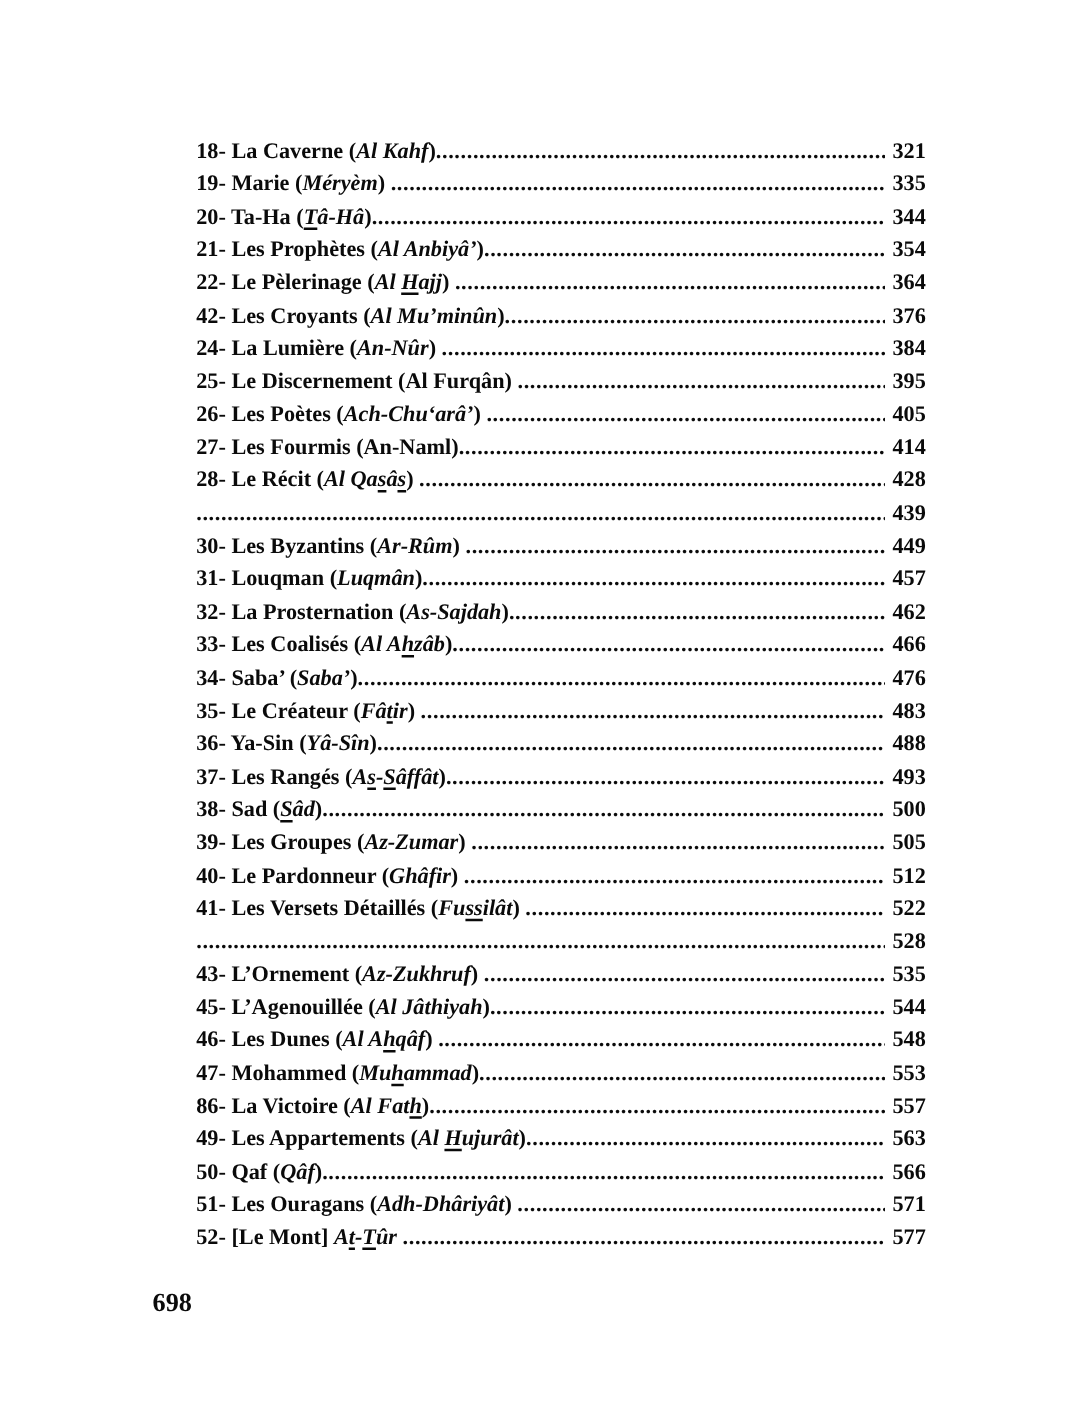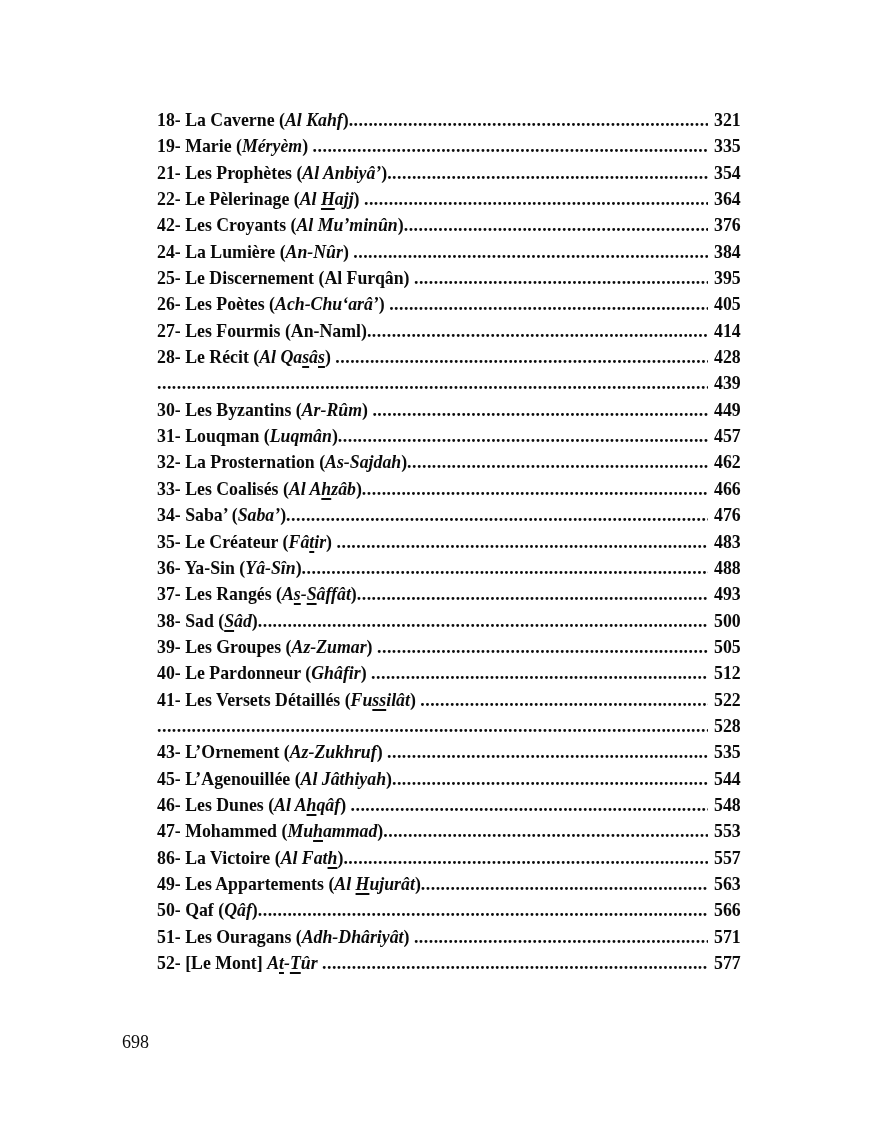--- a/index.html
+++ b/index.html
@@ -59,41 +59,46 @@
   .toc-page {
     flex: 0 0 auto;
     min-width: 33px;
     padding-left: 6px;
     text-align: left;
   }
   .folio {
     position: absolute;
     left: 122px;
     top: 1029px;
-    font-size: 18px;
-    font-weight: normal;
+    font-size: 21px;
+    font-weight: bold;
     line-height: 26.35px;
   }
 </style>
 </head>
 <body>
 
 <div class="page">
   <div class="toc" id="toc">
       <div class="toc-row">
         <span class="toc-label"><span>18- La Caverne (</span><span class="it">Al Kahf</span><span>)</span></span>
         <span class="toc-dots"></span>
         <span class="toc-page">321</span>
       </div>
       <div class="toc-row">
         <span class="toc-label"><span>19- Marie (</span><span class="it">Méryèm</span><span>) </span></span>
         <span class="toc-dots"></span>
         <span class="toc-page">335</span>
       </div>
       <div class="toc-row">
+        <span class="toc-label"><span>20- Ta-Ha (</span><span class="it un">T</span><span class="it">â-Hâ</span><span>)</span></span>
+        <span class="toc-dots"></span>
+        <span class="toc-page">344</span>
+      </div>
+      <div class="toc-row">
         <span class="toc-label"><span>21- Les Prophètes (</span><span class="it">Al Anbiyâ’</span><span>)</span></span>
         <span class="toc-dots"></span>
         <span class="toc-page">354</span>
       </div>
       <div class="toc-row">
         <span class="toc-label"><span>22- Le Pèlerinage (</span><span class="it">Al </span><span class="it un">H</span><span class="it">ajj</span><span>) </span></span>
         <span class="toc-dots"></span>
         <span class="toc-page">364</span>
       </div>
       <div class="toc-row">

